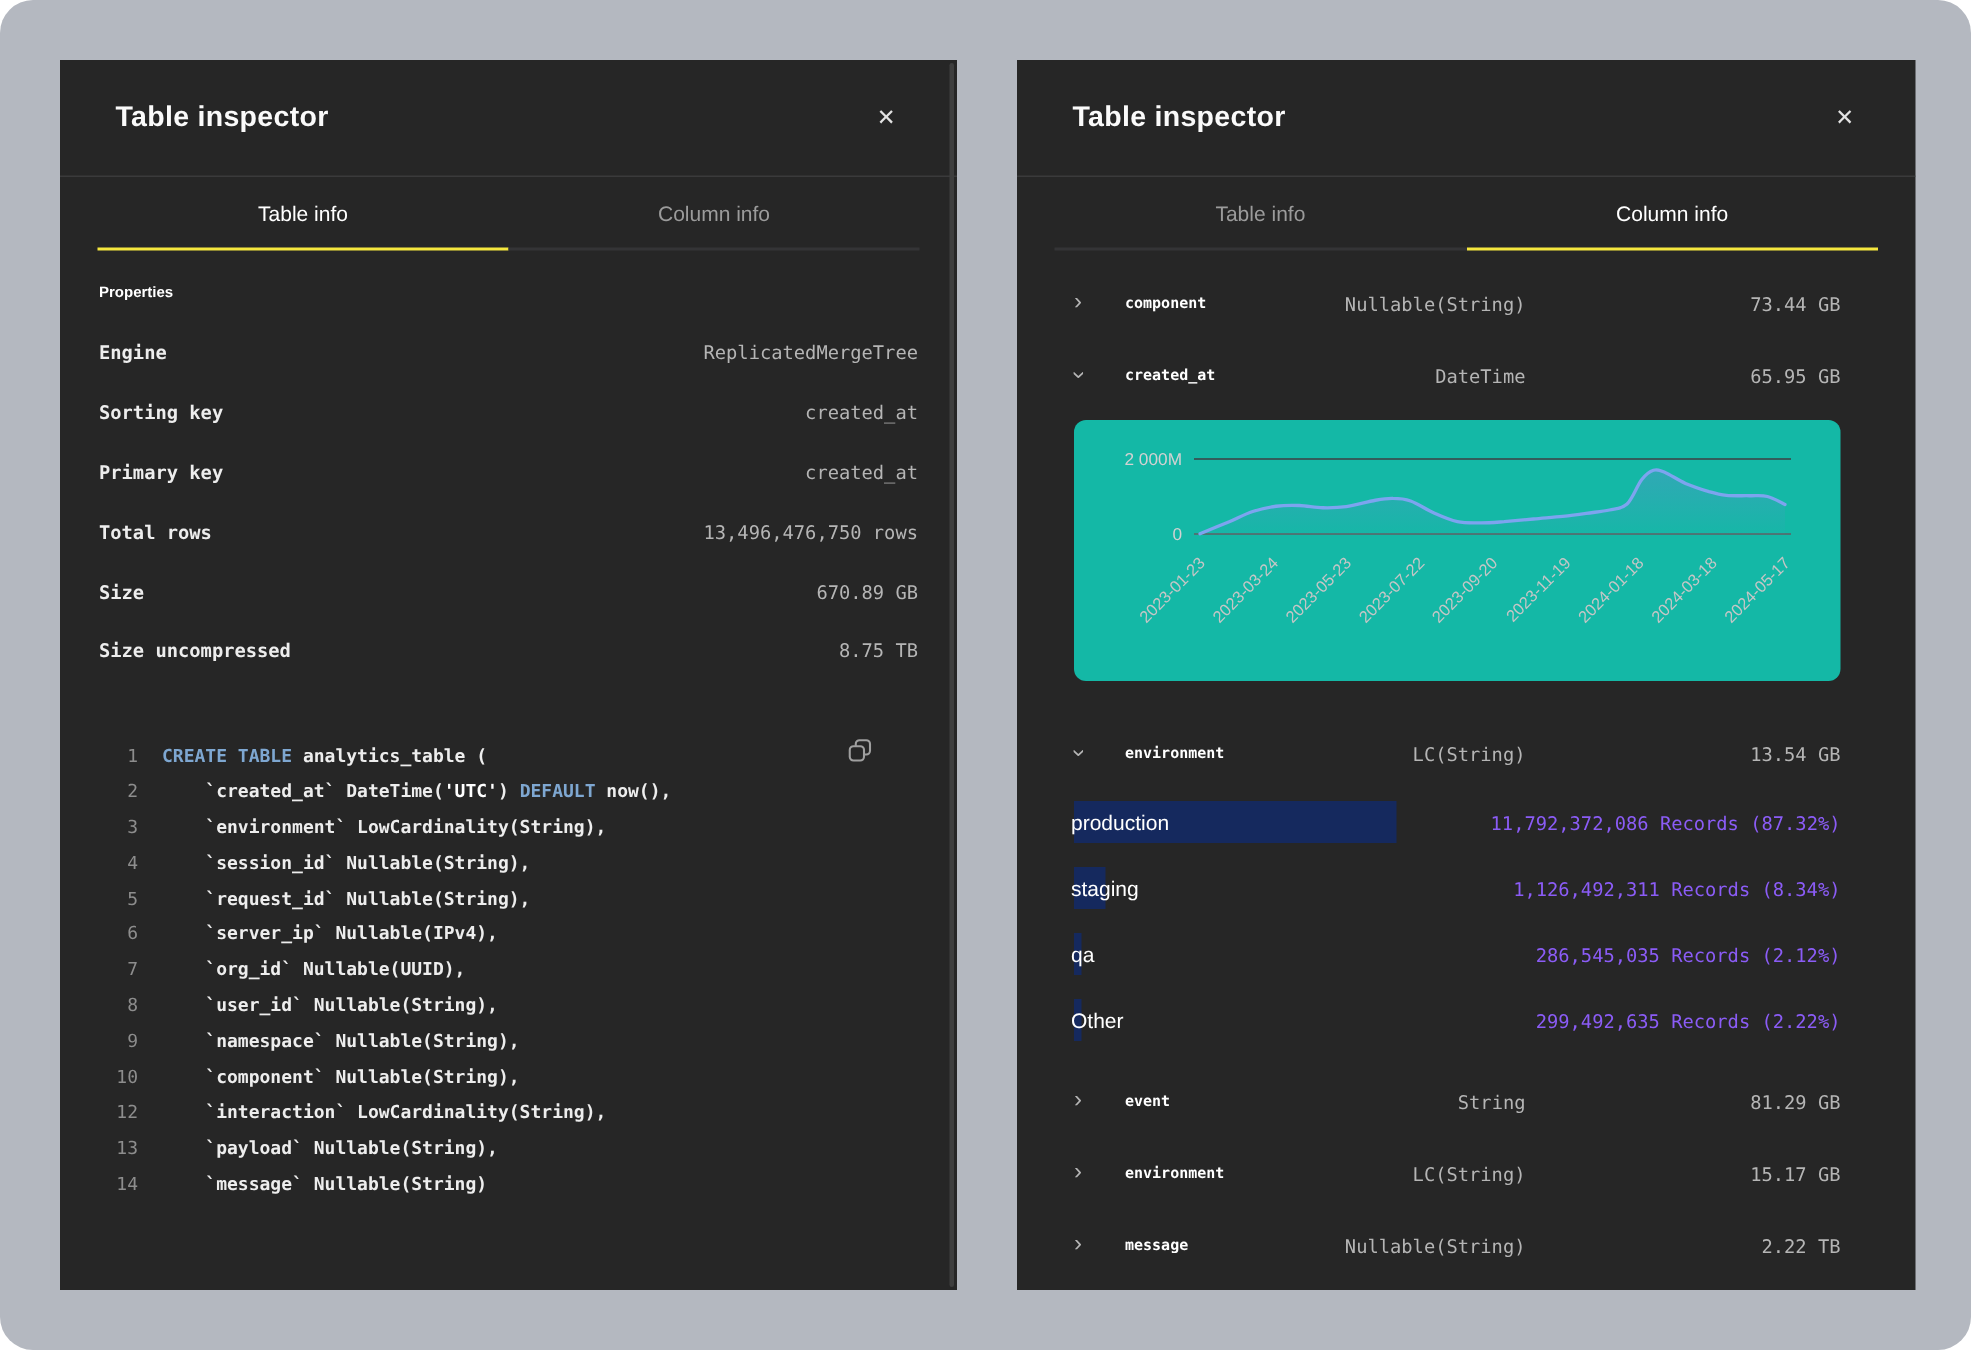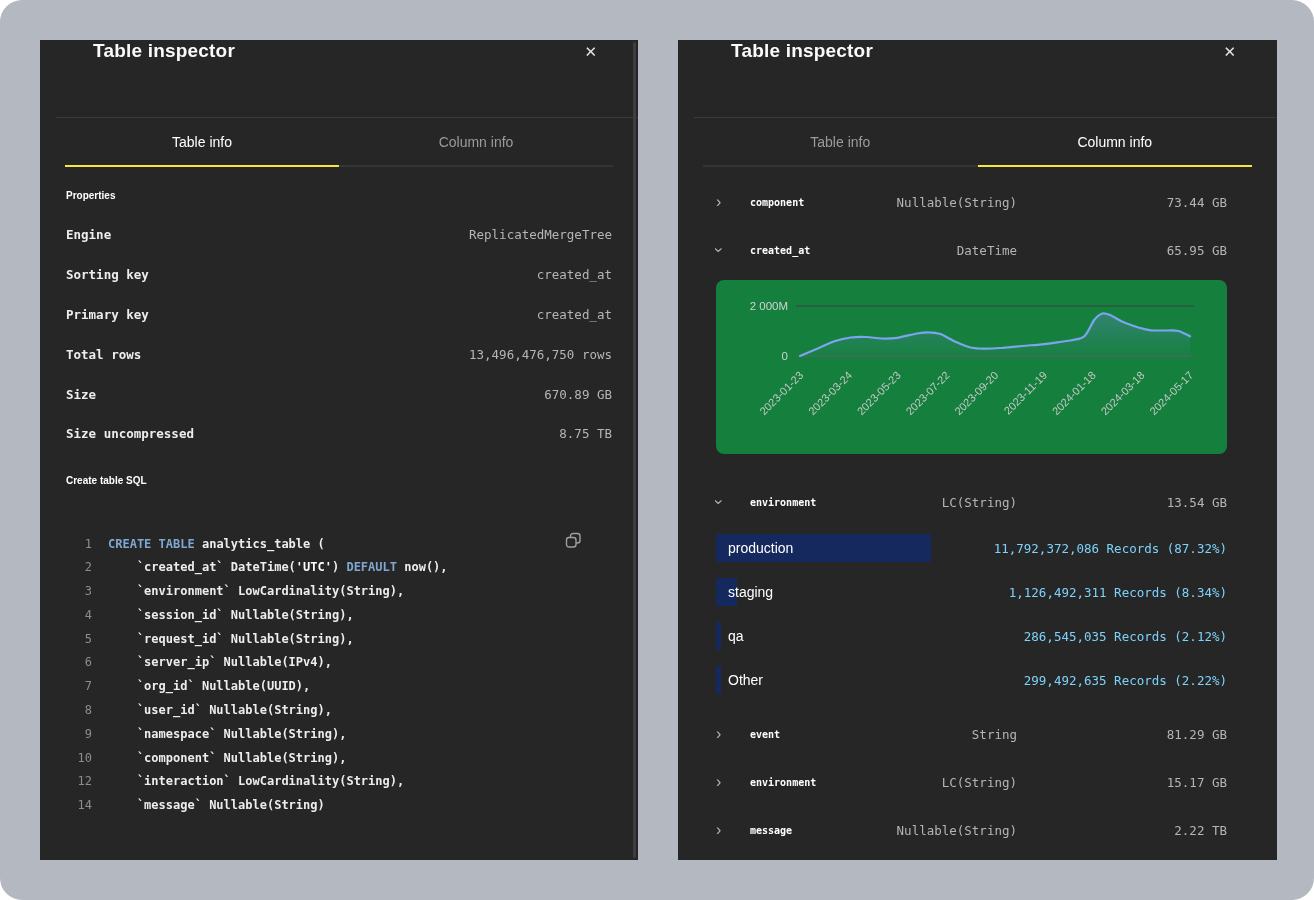--- a/index.html
+++ b/index.html
@@ -3,21 +3,21 @@
 <meta charset="utf-8">
 <style>
   html,body{margin:0;padding:0;background:#ffffff;}
   .screen{position:relative;width:1314px;height:900px;background:#b4b8c0;border-radius:22px;overflow:hidden;
           font-family:"Liberation Sans",sans-serif;}
   .panel{position:absolute;top:40px;height:820px;background:#262626;overflow:hidden;}
   .panel-left{left:40px;width:598px;}
   .panel-right{left:678px;width:599px;}
 
   
-  .hdr{height:78px;display:flex;align-items:flex-start;padding:0 37px;border-bottom:1px solid #3a3a3b;box-sizing:border-box;margin-left:16px;}
+  .hdr{height:78px;display:flex;align-items:center;padding:0 37px;border-bottom:1px solid #3a3a3b;box-sizing:border-box;}
   .hdr-title{font-size:19px;font-weight:700;color:#fafafa;letter-spacing:.2px;}
   .close-btn{margin-left:auto;background:none;border:none;color:#e3e3e3;font-size:15px;line-height:1;cursor:pointer;padding:4px;font-family:"Liberation Sans",sans-serif;}
 
   
   .tabs{display:flex;margin:0 25px;height:49px;}
   .tab{flex:1;display:flex;align-items:center;justify-content:center;font-size:14px;color:#9b9b9b;
        border-bottom:2px solid #343436;cursor:pointer;box-sizing:border-box;}
   .tab.active{color:#ffffff;border-bottom-color:#f5e73e;}
 
   
@@ -43,27 +43,27 @@
   
   .content-right{padding-top:11px;}
   .col-row{height:48px;display:flex;align-items:center;padding:0 50px 0 38px;cursor:pointer;}
   .chev{width:34px;flex:none;color:#b5b5b5;font-size:16px;line-height:1;}
   .chev i{display:inline-block;font-style:normal;}
   .chev.open i{transform:rotate(90deg);}
   .col-name{font-family:"DejaVu Sans Mono",monospace;font-size:10px;font-weight:700;color:#ffffff;}
   .col-type{margin-left:auto;font-family:"DejaVu Sans Mono",monospace;font-size:12.5px;color:#b5b5b5;}
   .col-size{width:210px;flex:none;text-align:right;font-family:"DejaVu Sans Mono",monospace;font-size:12.5px;color:#b5b5b5;}
 
-  .chart-box{margin:6px 50px 24px 38px;height:174px;background:#15803d;border-radius:8px;overflow:hidden;}
+  .chart-box{margin:6px 50px 24px 38px;height:174px;background:#14b8a6;border-radius:8px;overflow:hidden;}
 
   .cats{margin-bottom:8px;}
-  .cat-row{position:relative;height:44px;display:flex;align-items:center;padding:0 50px 0 38px;text-align:center;}
+  .cat-row{position:relative;height:44px;display:flex;align-items:center;padding:0 50px 0 24px;text-align:center;}
   .cat-bar{position:absolute;left:38px;top:50%;transform:translateY(-50%);height:28px;background:#15295e;}
   .cat-label{position:relative;padding-left:12px;font-size:14px;color:#ffffff;}
-  .cat-records{position:relative;margin-left:auto;font-family:"DejaVu Sans Mono",monospace;font-size:12.5px;color:#7dd3fc;}
+  .cat-records{position:relative;margin-left:auto;font-family:"DejaVu Sans Mono",monospace;font-size:12.5px;color:#8b5cf6;}
 
   svg text{font-family:"Liberation Sans",sans-serif;}
 </style>
 </head>
 <body>
 
 <div class="screen">
 
   <div class="panel panel-left">
     <div class="hdr">
@@ -100,21 +100,20 @@
   <div class="prop-row">
     <span class="prop-label">Size</span>
     <span class="prop-value">670.89 GB</span>
   </div>
 
   <div class="prop-row">
     <span class="prop-label">Size uncompressed</span>
     <span class="prop-value">8.75 TB</span>
   </div>
 </div>
-      <div class="section-heading sql-heading">Create table SQL</div>
       <div class="code-block">
         <button class="copy-btn" title="Copy">
           <svg width="17" height="17" viewBox="0 0 17 17">
             <rect x="5.5" y="1.5" width="9.5" height="9.5" rx="2.5" fill="none" stroke="#9f9f9f" stroke-width="1.4"></rect>
             <rect x="1.5" y="5.5" width="9.5" height="9.5" rx="2.5" fill="#262626" stroke="#9f9f9f" stroke-width="1.4"></rect>
           </svg>
         </button>
         <div id="code-lines">
   <div class="code-line">
     <span class="ln">1</span><span class="code-text"><span class="seg-kw">CREATE TABLE</span><span class="seg-pl"> analytics_table (</span></span>
@@ -154,20 +153,23 @@
 
   <div class="code-line">
     <span class="ln">10</span><span class="code-text"><span class="seg-pl">    `component` Nullable(String),</span></span>
   </div>
 
 
   <div class="code-line">
     <span class="ln">12</span><span class="code-text"><span class="seg-pl">    `interaction` LowCardinality(String),</span></span>
   </div>
 
+  <div class="code-line">
+    <span class="ln">13</span><span class="code-text"><span class="seg-pl">    `payload` Nullable(String),</span></span>
+  </div>
 
   <div class="code-line">
     <span class="ln">14</span><span class="code-text"><span class="seg-pl">    `message` Nullable(String)</span></span>
   </div>
 
 </div>
       </div>
     </div>
     <div class="scroll-strip"></div>
   </div>

